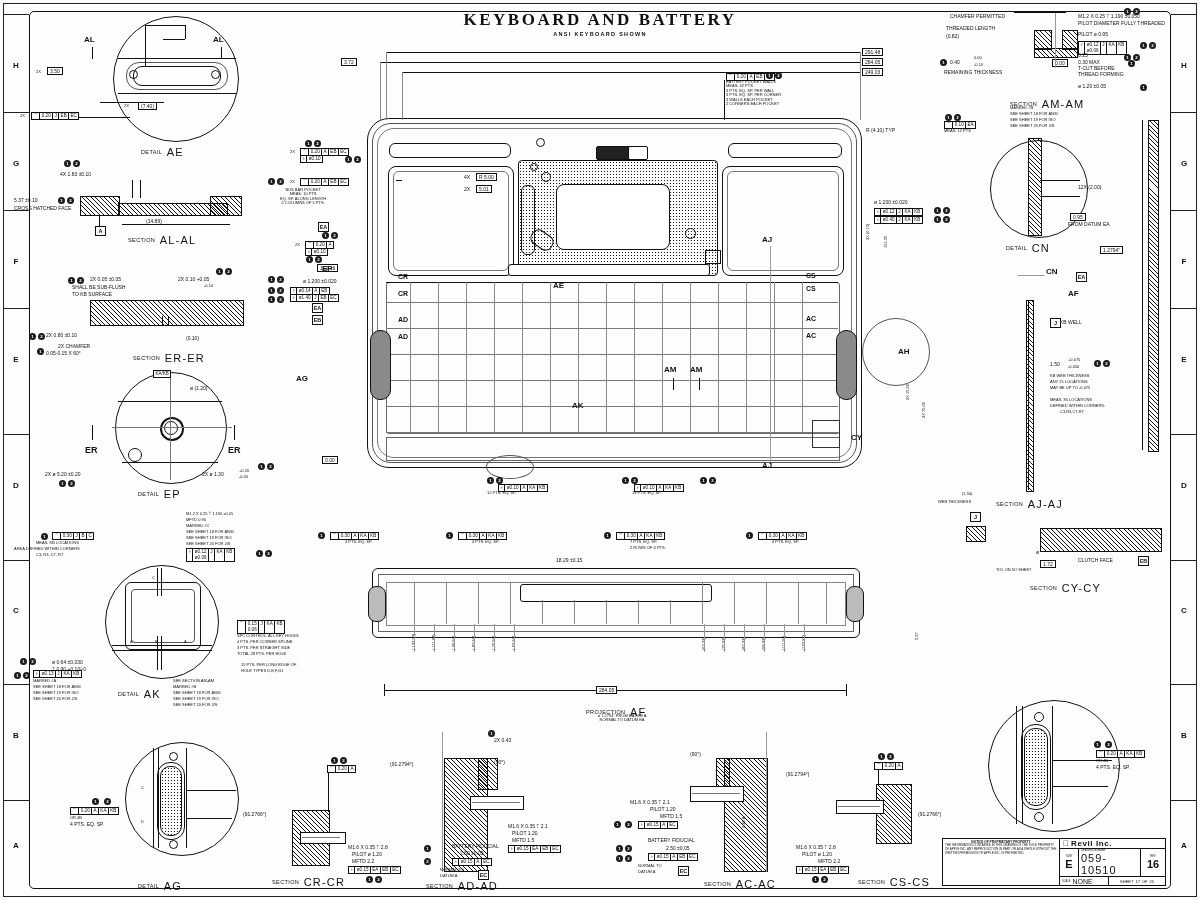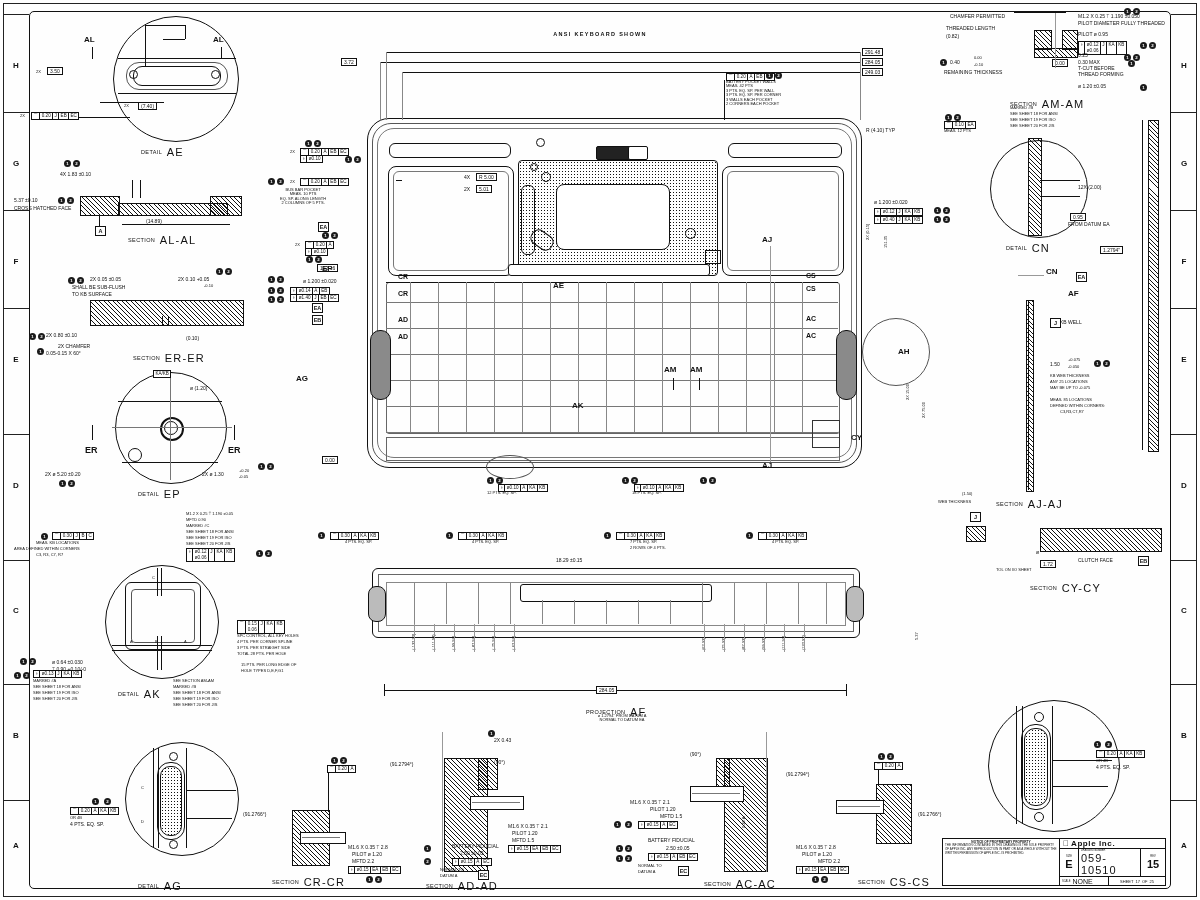--- a/index.html
+++ b/index.html
@@ -119,20 +119,21 @@
   <div class="ztick ztick-l" style="top:800px"></div>
   <div class="ztick ztick-r" style="top:14px"></div>
   <div class="ztick ztick-r" style="top:112px"></div>
   <div class="ztick ztick-r" style="top:210px"></div>
   <div class="ztick ztick-r" style="top:308px"></div>
   <div class="ztick ztick-r" style="top:434px"></div>
   <div class="ztick ztick-r" style="top:560px"></div>
   <div class="ztick ztick-r" style="top:684px"></div>
   <div class="ztick ztick-r" style="top:800px"></div>
 
+  <div class="dtitle">KEYBOARD AND BATTERY</div>
   <div class="dsub">ANSI KEYBOARD SHOWN</div>
 
 
   <div>
     <div class="circ" style="left:113px;top:16px;width:124px;height:124px;"></div>
     <div class="rrect" style="left:133px;top:66px;width:86px;height:18px;border-radius:9px;"></div>
     <div class="rrect" style="left:126px;top:62px;width:100px;height:26px;border-radius:13px;border-color:#555;"></div>
     <div class="circ" style="left:129px;top:70px;width:7px;height:7px;"></div>
     <div class="circ" style="left:211px;top:70px;width:7px;height:7px;"></div>
     <div class="ln hl" style="left:118px;top:58px;width:118px;"></div>
@@ -962,35 +963,35 @@
 
   <div class="tblock">
     <div class="tb-l">
       <div style="text-align:center;font-size:3.2px;font-weight:bold;">NOTICE OF PROPRIETARY PROPERTY</div>
       <div style="font-size:3px;">THE INFORMATION CONTAINED IN THIS DRAWING IS THE SOLE PROPERTY OF APPLE INC. ANY REPRODUCTION IN PART OR AS A WHOLE WITHOUT THE WRITTEN PERMISSION OF APPLE INC. IS PROHIBITED.</div>
     </div>
     <div class="tb-r">
       <div class="tb-row" style="flex:1.2;align-items:center;">
         <div class="tb-cell" style="flex:1;display:flex;align-items:center;gap:2px;padding-left:3px;">
           <span style="font-size:8px;"></span>
-          <span class="apple">Apple Inc.</span>
+          <span class="apple">Revil Inc.</span>
         </div>
       </div>
       <div class="tb-row" style="flex:1.4;">
         <div class="tb-cell" style="width:14px;display:flex;flex-direction:column;justify-content:center;align-items:center;">
           <div style="font-size:2.6px;">SIZE</div>
           <div class="rev">E</div>
         </div>
         <div class="tb-cell" style="flex:1;display:flex;flex-direction:column;justify-content:center;padding-left:2px;">
           <div style="font-size:2.6px;">DRAWING NUMBER</div>
           <div class="pn">059-10510</div>
         </div>
         <div class="tb-cell" style="width:20px;display:flex;flex-direction:column;justify-content:center;align-items:center;">
           <div style="font-size:2.6px;">REV</div>
-          <div class="rev">15</div>
+          <div class="rev">16</div>
         </div>
       </div>
       <div class="tb-row" style="flex:1;">
         <div class="tb-cell" style="flex:1;display:flex;align-items:center;gap:2px;padding-left:2px;">
           <span style="font-size:2.6px;">SCALE</span>
           <span style="font-size:7px;">NONE</span>
         </div>
         <div class="tb-cell" style="width:52px;display:flex;align-items:center;justify-content:center;gap:2px;font-size:4px;">
           <span>SHEET</span>
           <span>17</span>

